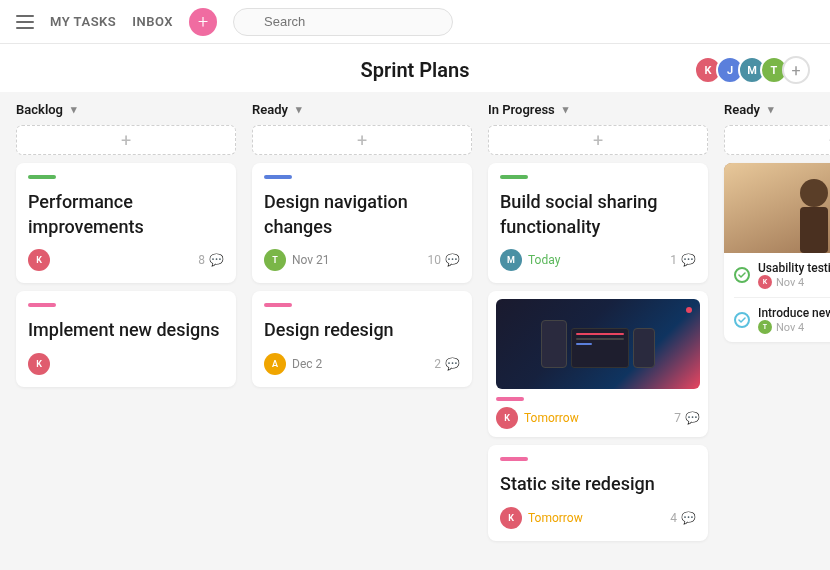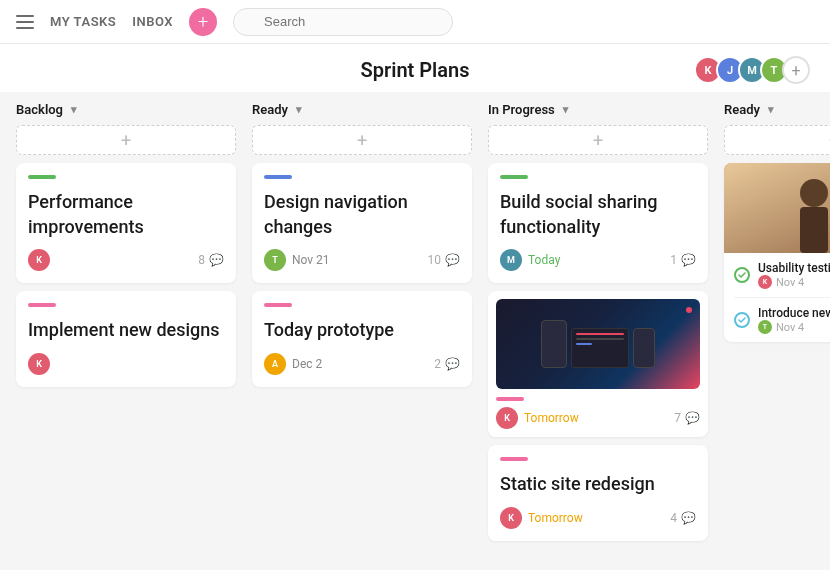--- a/index.html
+++ b/index.html
@@ -338,21 +338,21 @@
           </div>
           <div class="card-meta">
             <span>10</span>
             <span class="comment-icon">💬</span>
           </div>
         </div>
       </div>
 
       <div class="card">
         <div class="card-accent" style="background:#f06ca1;"></div>
-        <div class="card-title">Today prototype</div>
+        <div class="card-title">Design redesign</div>
         <div class="card-footer">
           <div style="display:flex;align-items:center;gap:6px;">
             <div class="card-avatar" style="background:#f0a500;">A</div>
             <span class="card-date">Dec 2</span>
           </div>
           <div class="card-meta">
             <span>2</span>
             <span class="comment-icon">💬</span>
           </div>
         </div>

